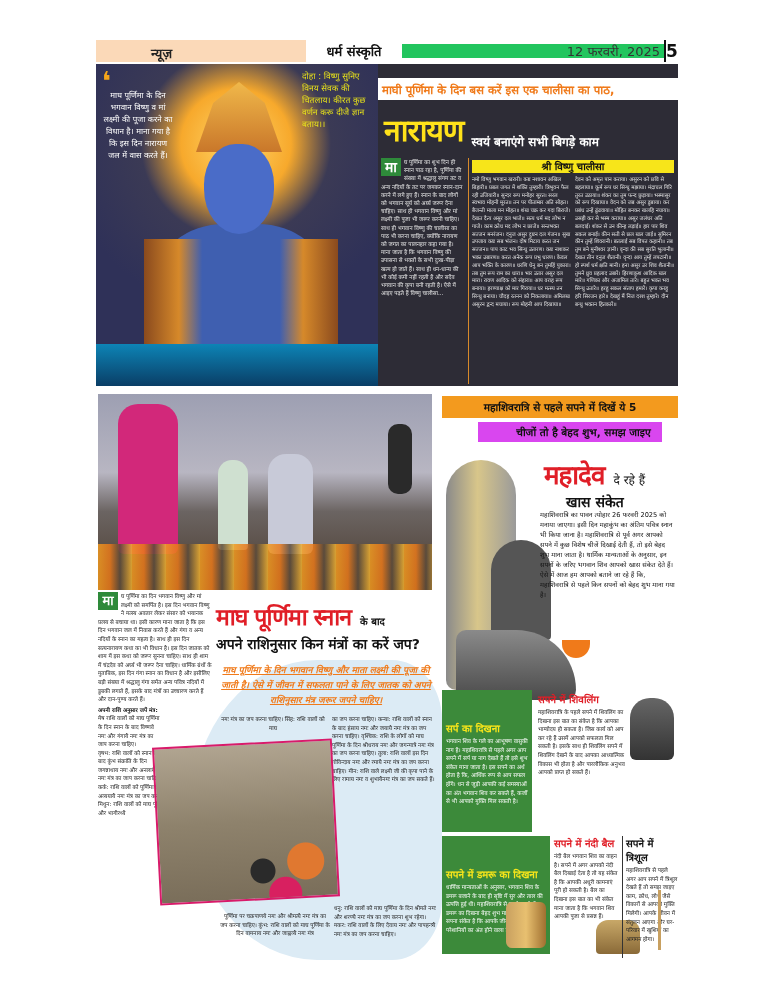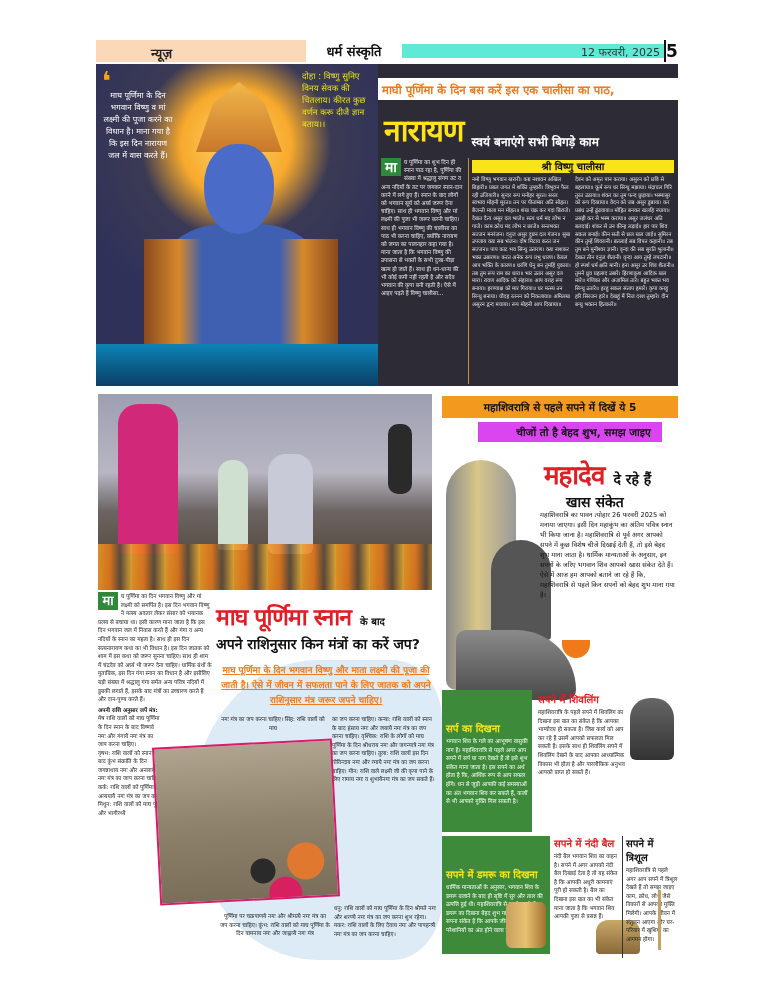--- a/index.html
+++ b/index.html
@@ -7,21 +7,21 @@
   .page { position: absolute; left: 96px; top: 40px; width: 582px; height: 916px; }
 
   
   .masthead { position: absolute; left: 0; top: 0; width: 582px; height: 22px; display: flex; align-items: center; }
   .mh-logo { width: 120px; height: 22px; background: #fbd9b8; display: flex; align-items: flex-end; padding-left: 4px; gap: 48px; }
   .mh-logo .bird { width: 22px; height: 16px; background: linear-gradient(135deg,#6a5a4a,#c8b8a0); border-radius: 50% 10% 50% 20%; margin-right: 3px; }
   .mh-logo .n1 { font-weight: bold; font-size: 13px; color: #222; }
   .mh-logo .n2 { font-weight: bold; font-size: 13px; color: #d6202a; margin-left: 3px; }
   .mh-fill1 { width: 90px; height: 22px; background: #fbd9b8; }
   .mh-section { width: 96px; text-align: center; font-weight: bold; font-size: 13px; color: #111; }
-  .mh-fill2 { flex: 1; height: 14px; background: #5eead4; display: flex; align-items: center; justify-content: flex-end; padding-right: 4px; font-size: 11px; color: #333; }
+  .mh-fill2 { flex: 1; height: 14px; background: #22c55e; display: flex; align-items: center; justify-content: flex-end; padding-right: 4px; font-size: 13px; color: #333; }
   .mh-page { width: 14px; height: 22px; font-weight: bold; font-size: 17px; text-align: center; border-left: 2px solid #111; color: #111; line-height: 22px; }
 
   
   .top-feature { position: absolute; left: 0; top: 24px; width: 582px; height: 322px; background: #2d2c36; }
   .vishnu-art { position: absolute; left: 0; top: 0; width: 282px; height: 322px; background: radial-gradient(circle at 140px 80px, #ffd66a 0, #f7a92c 55px, #3b3a55 95px, #2f3158 170px); overflow: hidden; }
   .vishnu-head { position: absolute; left: 108px; top: 80px; width: 70px; height: 90px; background: #4a6cc8; border-radius: 45% 45% 50% 50%; }
   .vishnu-crown { position: absolute; left: 100px; top: 18px; width: 86px; height: 70px; background: linear-gradient(#f0b84a,#c9772a); clip-path: polygon(50% 0,80% 30%,100% 100%,0 100%,20% 30%); }
   .vishnu-body { position: absolute; left: 60px; top: 160px; width: 170px; height: 140px; background: #3f5fb0; border-radius: 40% 40% 0 0; }
   .vishnu-shawl { position: absolute; left: 48px; top: 175px; width: 194px; height: 120px; background: linear-gradient(90deg,#8a4a1e 0,#d6892a 18%,transparent 30%,transparent 70%,#d6892a 82%,#8a4a1e 100%); }
   .vishnu-water { position: absolute; left: 0; top: 280px; width: 282px; height: 42px; background: linear-gradient(#0d84b6,#0a3e66); }
@@ -47,37 +47,37 @@
   .ghat-p1 { position: absolute; left: 20px; top: 10px; width: 60px; height: 150px; background: #d2287a; border-radius: 20px 20px 6px 6px; }
   .ghat-p2 { position: absolute; left: 170px; top: 60px; width: 45px; height: 100px; background: #c8cad8; border-radius: 18px 18px 6px 6px; }
   .ghat-p3 { position: absolute; left: 120px; top: 66px; width: 30px; height: 90px; background: #cfe0d0; border-radius: 14px 14px 4px 4px; }
   .ghat-p4 { position: absolute; left: 290px; top: 30px; width: 24px; height: 70px; background: #2a2a2a; border-radius: 10px; }
   .ghat-flowers { position: absolute; left: 0; top: 150px; width: 334px; height: 46px; background: repeating-linear-gradient(90deg,#f09a20 0,#e8781a 12px,#5a4a3a 22px,#f0b030 34px); opacity: .85; }
 
   .maha-banner1 { position: absolute; left: 346px; top: 356px; width: 236px; height: 22px; background: #f39a1e; color: #111; font-weight: bold; font-size: 10.5px; text-align: center; line-height: 22px; }
   .maha-banner2 { position: absolute; left: 382px; top: 382px; width: 184px; height: 20px; background: #d946ef; color: #111; font-weight: bold; font-size: 10.5px; text-align: center; line-height: 20px; padding-left: 27px; }
   .mahadev-title { position: absolute; left: 448px; top: 416px; width: 140px; }
   .mahadev-big { color: #e01e27; font-weight: bold; font-size: 26px; letter-spacing: -1px; }
-  .mahadev-sm { color: #111; font-weight: bold; font-size: 14px; margin-left: 4px; }
+  .mahadev-sm { color: #111; font-weight: normal; font-size: 12px; margin-left: 4px; }
   .mahadev-line2 { color: #111; font-weight: bold; font-size: 14px; margin-left: 22px; }
   .cobra { position: absolute; left: 350px; top: 420px; width: 70px; height: 230px; background: linear-gradient(90deg,#8a8a8a,#d8c68a 45%,#9a9a9a); border-radius: 35px 35px 10px 10px; }
   .shivling { position: absolute; left: 395px; top: 500px; width: 60px; height: 100px; background: #555; border-radius: 30px 30px 4px 4px; }
   .shiv-base { position: absolute; left: 360px; top: 590px; width: 120px; height: 70px; background: linear-gradient(#8a8a8a,#4a4a4a); border-radius: 10px 60px 10px 10px; }
   .diya { position: absolute; left: 466px; top: 600px; width: 28px; height: 18px; background: #f07a1a; border-radius: 0 0 14px 14px; }
   .mahadev-text { position: absolute; left: 444px; top: 470px; width: 136px; color: #111; font-size: 6.6px; line-height: 10px; }
 
   
   .ll-article { position: absolute; left: 2px; top: 552px; width: 114px; height: 360px; color: #222; font-size: 5.6px; line-height: 8.6px; }
   .ll-article .drop-ma { font-size: 13px; }
   .ll-article b { font-weight: bold; color: #111; }
   .maghsnan-title { position: absolute; left: 120px; top: 560px; width: 220px; }
   .mst-big { color: #e01e27; font-weight: bold; font-size: 23px; letter-spacing: -1px; }
   .mst-sm { color: #111; font-weight: bold; font-size: 10px; margin-left: 4px; }
   .mst-line2 { color: #111; font-weight: bold; font-size: 14px; margin-top: 2px; }
-  .mst-quote { position: absolute; left: 120px; top: 623px; width: 220px; color: #f07a1a; font-weight: bold; font-size: 9px; line-height: 15px; text-align: center; text-decoration: underline; }
+  .mst-quote { position: absolute; left: 120px; top: 623px; width: 220px; color: #f07a1a; font-weight: bold; font-size: 9px; line-height: 15px; text-align: center; text-decoration: underline; font-style: italic; }
   .mst-bg { position: absolute; left: 96px; top: 620px; width: 250px; height: 300px; background: #dcebf5; border-radius: 50% 20% 20% 50%; }
   .rashi-col1 { position: absolute; left: 122px; top: 675px; width: 110px; color: #222; font-size: 5.6px; line-height: 8.6px; text-align: center; }
   .rashi-col2 { position: absolute; left: 236px; top: 675px; width: 104px; color: #222; font-size: 5.6px; line-height: 8.6px; }
   .river-photo { position: absolute; left: 60px; top: 703px; width: 180px; height: 158px; background: linear-gradient(#b0a490,#8e826c 50%,#7a6e5a); border: 2px solid #d81b6a; transform: rotate(-3deg); overflow: hidden; }
   .rp-people { position: absolute; left: 70px; top: 80px; width: 108px; height: 78px; background: radial-gradient(circle at 30% 60%,#2a2a2a 0 12px,transparent 13px), radial-gradient(circle at 70% 50%,#e07830 0 18px,transparent 19px), radial-gradient(circle at 50% 90%,#d82060 0 16px,transparent 17px); }
   .rashi-bottom { position: absolute; left: 124px; top: 872px; width: 110px; color: #222; font-size: 5.6px; line-height: 8.6px; text-align: center; }
   .rashi-bottom2 { position: absolute; left: 238px; top: 864px; width: 104px; color: #222; font-size: 5.6px; line-height: 8.6px; }
 
   
   .box-snake { position: absolute; left: 346px; top: 650px; width: 90px; height: 142px; background: #3c8a3a; color: #fff; padding: 4px; }

